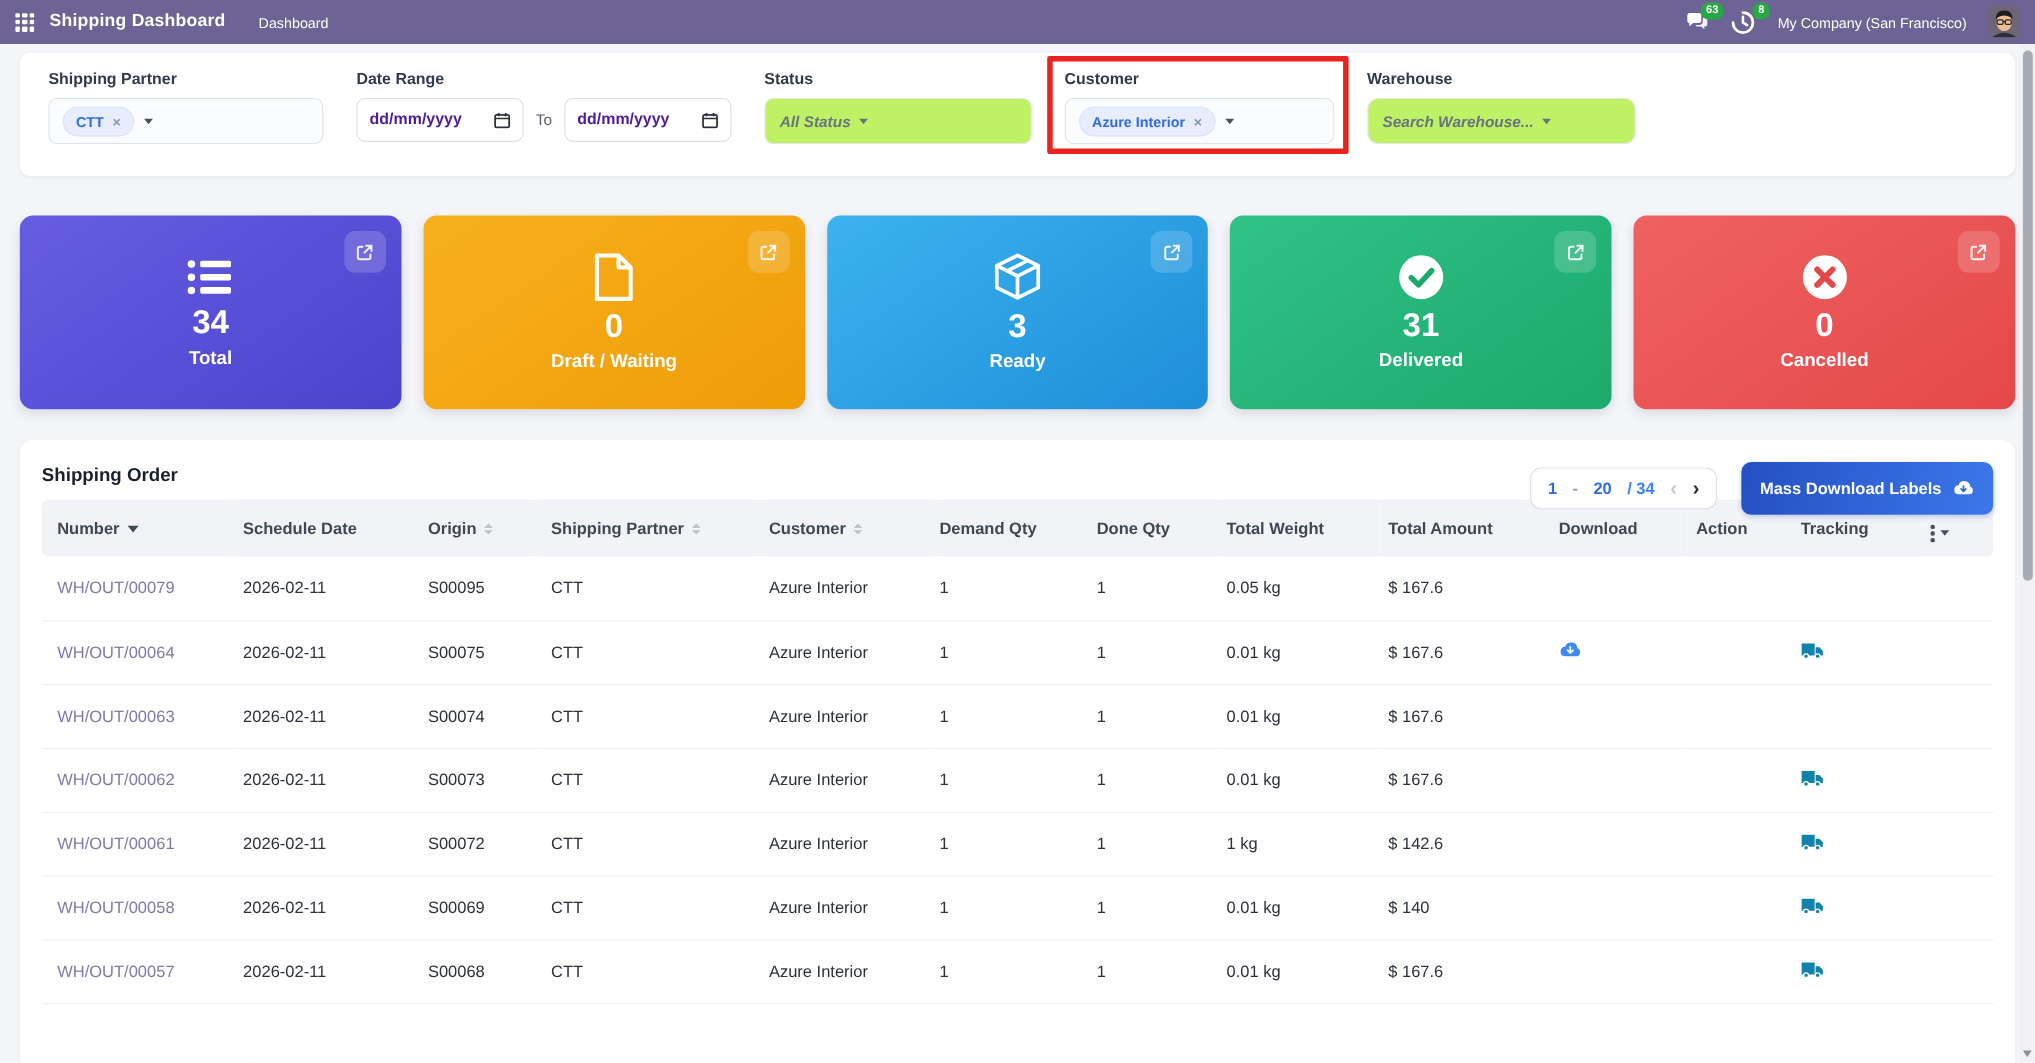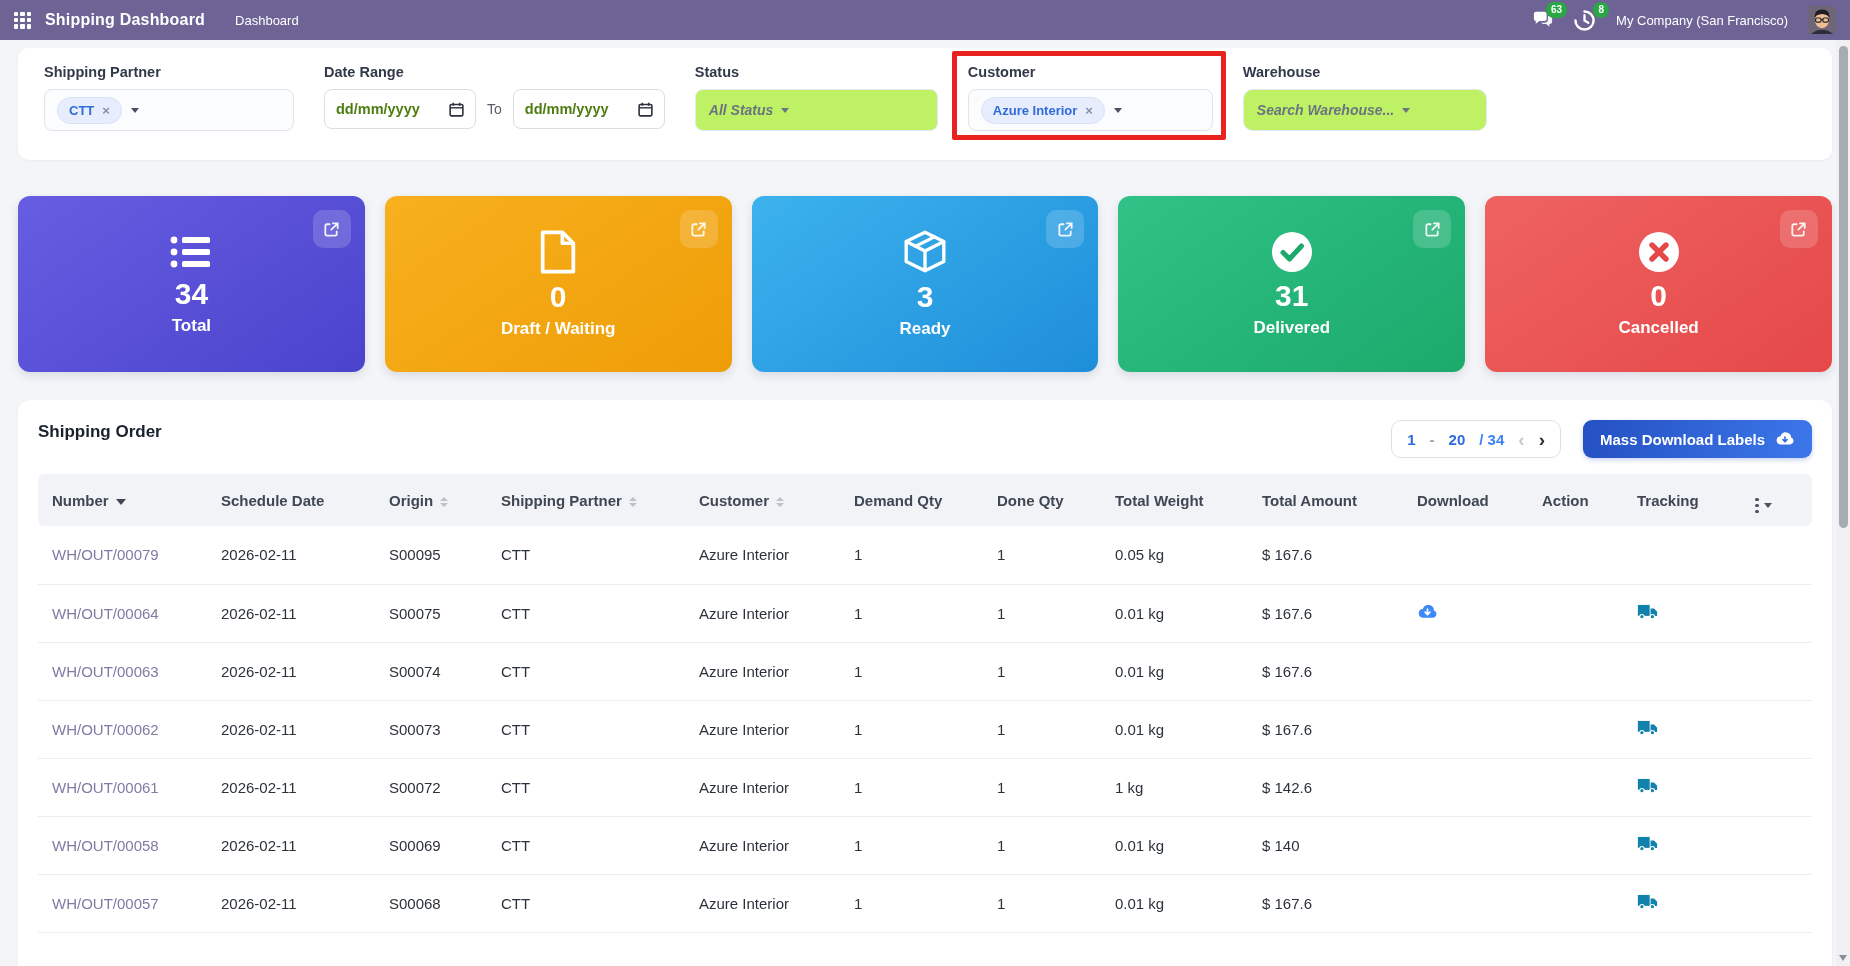--- a/index.html
+++ b/index.html
@@ -43,21 +43,21 @@
   .tag-pill {
     background:#e7edfc; border:1px solid #d9e2f8; border-radius:15px; color:#2f6bdb;
     font-weight:700; font-size:13px; padding:5px 11px; display:flex; gap:8px; align-items:center;
   }
   .tag-x { color:#8591ad; font-weight:700; font-size:13px; cursor:pointer; }
   .caret { width:0; height:0; border-left:4.5px solid transparent; border-right:4.5px solid transparent; border-top:5.5px solid #4a5160; }
   .date-row { display:flex; align-items:center; gap:11px; }
   .date-input {
     width:152px; height:40px; border:1px solid #d9dde4; border-radius:8px; background:#fff;
     display:flex; align-items:center; justify-content:space-between; padding:0 11px;
-    font-weight:700; font-size:14.5px; color:#4d7c0f; cursor:text;
+    font-weight:700; font-size:14.5px; color:#4c1d95; cursor:text;
   }
   .to-label { font-size:14px; color:#555c68; }
   .select-box {
     width:243px; height:42px; background:#bef264; border:1px solid #e4e7eb; border-radius:8px;
     display:flex; align-items:center; padding:0 13px; gap:8px; cursor:pointer;
     color:#6a7380; font-style:italic; font-size:14px; font-weight:600;
   }
   .filter-group.customer { position:relative; }
   .annotation-red {
     position:absolute; left:-16px; top:-13px; right:-13px; bottom:-9px;
@@ -90,27 +90,27 @@
   .pager {
     height:38px; border:1px solid #dcdfe5; border-radius:10px; background:#fff;
     display:flex; align-items:center; padding:0 15px; gap:14px; font-size:15px; font-weight:700;
   }
   .pager .p-start, .pager .p-end { color:#2f6bdb; cursor:pointer; }
   .pager .p-sep { color:#9aa1ac; font-weight:600; }
   .pager .p-total { color:#3b82f6; font-weight:600; }
   .pg-prev { color:#c3c8d0; font-size:19px; font-weight:700; cursor:default; line-height:1; }
   .pg-next { color:#272e3a; font-size:19px; font-weight:800; cursor:pointer; line-height:1; }
   .btn-mass {
-    height:38px; background:linear-gradient(100deg,#2450c2,#3c77ea); color:#fff; border:none;
+    height:48px; background:linear-gradient(100deg,#2450c2,#3c77ea); color:#fff; border:none;
     border-radius:9px; font-weight:700; font-size:15px; font-family:inherit;
     display:flex; align-items:center; gap:10px; padding:0 17px; cursor:pointer;
     box-shadow:0 2px 5px rgba(40,80,200,.25);
   }
 
-  table.orders { width:100%; border-collapse:collapse; table-layout:fixed; margin-top:32px; }
+  table.orders { width:100%; border-collapse:collapse; table-layout:fixed; margin-top:12px; }
   thead th {
     background:#f1f3f6; height:52px; text-align:left; font-size:15px; color:#3f4754;
     font-weight:700; padding:0 8px; white-space:nowrap; cursor:pointer;
   }
   thead th:first-child { padding-left:14px; border-radius:6px 0 0 6px; }
   thead th:last-child  { border-radius:0 6px 6px 0; }
   tbody td { height:58px; border-bottom:1px solid #ecedf0; font-size:15px; color:#2c323b; font-weight:500; padding:0 8px; white-space:nowrap; }
   tbody td:first-child { padding-left:14px; }
   .order-link { color:#8279a4; cursor:pointer; text-decoration:none; }
   .sort-both { display:inline-flex; flex-direction:column; gap:2px; margin-left:7px; vertical-align:middle; }

